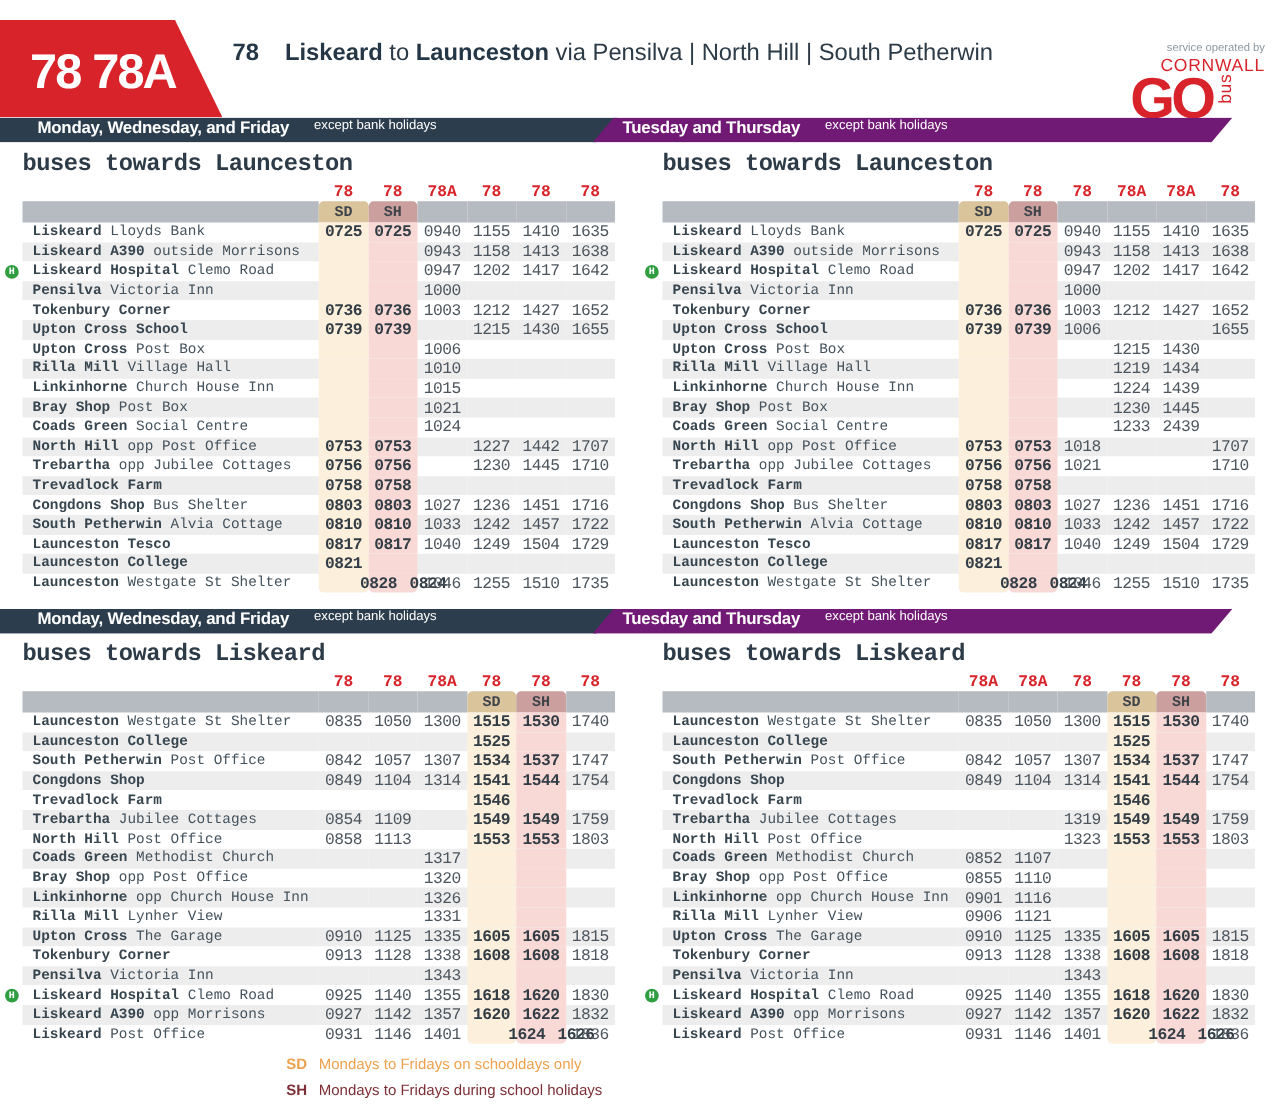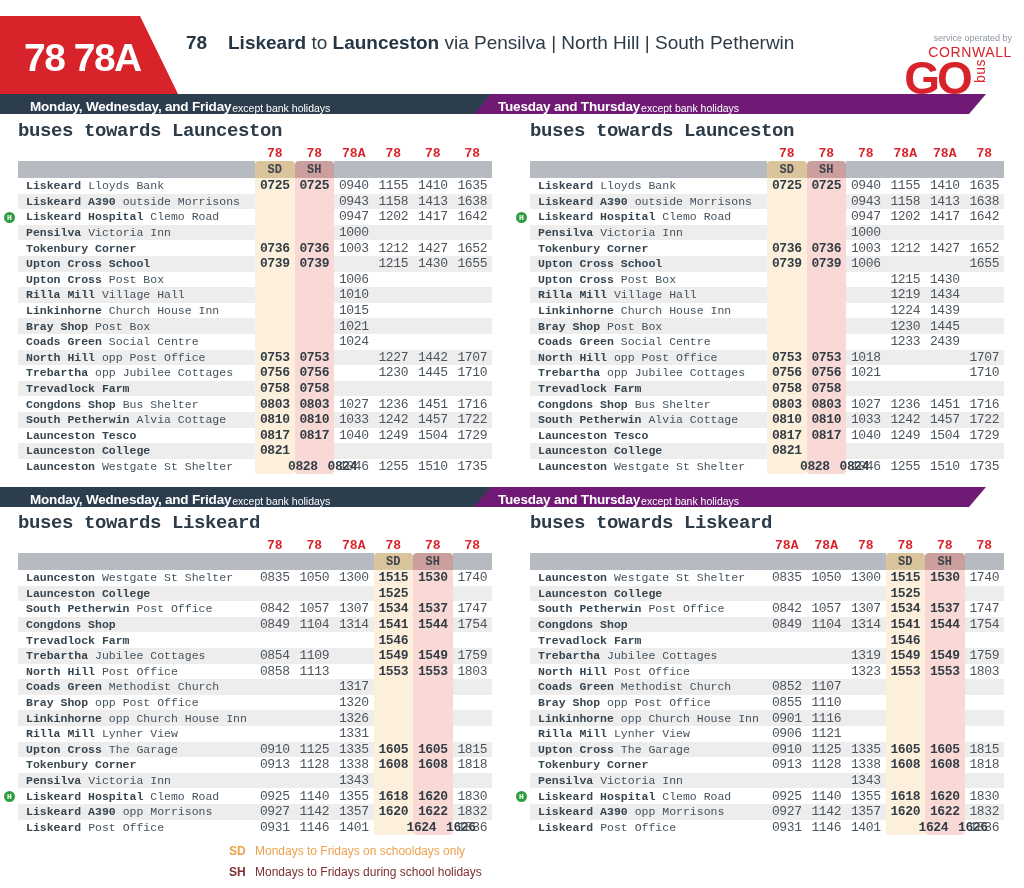--- a/index.html
+++ b/index.html
@@ -21,21 +21,21 @@
   .logo .tagline { font-size:9px; color:#8d97a0; }
   .logo .cornwall { font-size:14px; font-weight:normal; color:#d8232a; letter-spacing:0.6px; margin-top:1px; }
   .logo .gorow { display:flex; align-items:center; justify-content:center; margin-top:-2px; }
   .logo .go { font-size:46px; font-weight:bold; color:#d8232a; letter-spacing:-3px; line-height:40px; }
   .logo .bus { writing-mode:vertical-rl; transform:rotate(180deg); font-size:14px; color:#d8232a;
                letter-spacing:0.5px; height:38px; margin-left:2px; }
 
   
   .banner-row { position:absolute; left:0; width:1024px; height:20px; }
   .banner-row.top { top:94px; } .banner-row.bottom { top:487px; }
-  .banner { position:absolute; top:0; height:20px; color:#fff; display:flex; align-items:flex-end; gap:1px; }
+  .banner { position:absolute; top:0; height:20px; color:#fff; display:flex; align-items:flex-start; gap:20px; }
   .banner .days { font-weight:bold; font-size:13.5px; letter-spacing:-0.2px; }
   .banner .note { font-size:10.5px; }
   .banner.dark { left:0; width:494px; background:#2c3e4e; padding-left:30px;
                  clip-path:polygon(0 0, 100% 0, calc(100% - 17px) 100%, 0 100%); }
   .banner.gray { left:474px; width:512px; background:#701a75; padding-left:24px;
                  clip-path:polygon(17px 0, 100% 0, calc(100% - 17px) 100%, 0 100%); }
 
   
   .tt { position:absolute; width:474px;font-family:Liberation Mono, monospace; }
   .tt.t0 { left:18px;  top:120px; }

